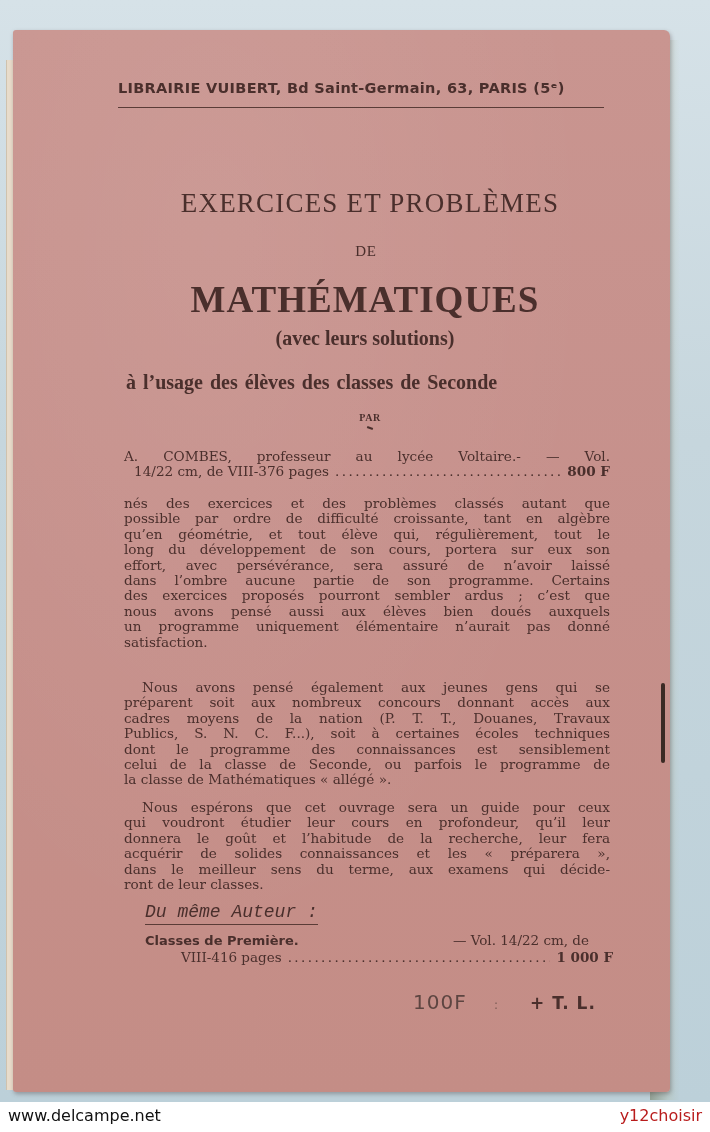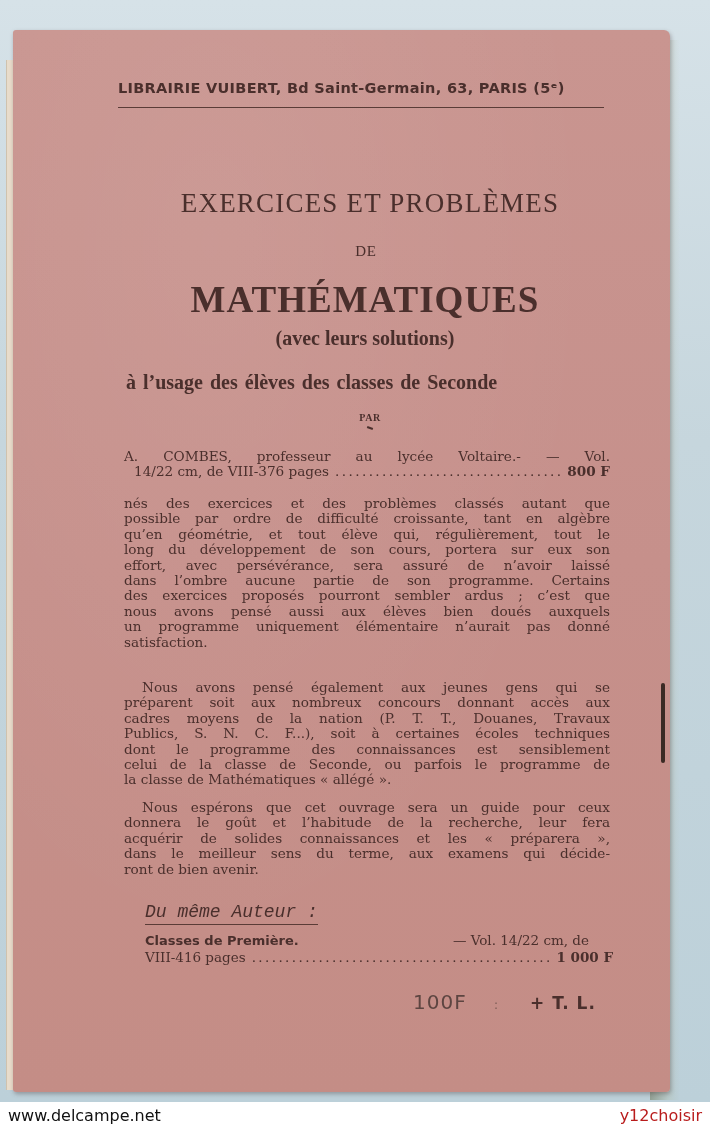--- a/index.html
+++ b/index.html
@@ -191,21 +191,21 @@
       width: 468px;
       font-family: "DejaVu Serif", serif;
       font-size: 13.5px;
       line-height: 17px;
     }
     .premiere-title {
       font-family: "DejaVu Sans", sans-serif;
       font-weight: bold;
       font-size: 13px;
     }
-    .premiere-block .dotted-row { height: 17px; }
+    .premiere-block .dotted-row { height: 17px; margin-left: 36px; }
     .premiere-block .first {
       display: flex;
       justify-content: space-between;
       padding-right: 24px;
     }
     .stamp-price {
       position: absolute;
       left: 413px; top: 990px;
       font-family: "DejaVu Sans", sans-serif;
       font-size: 20px;
@@ -296,24 +296,25 @@
   <span class="line">préparent soit aux nombreux concours donnant accès aux</span>
   <span class="line">cadres moyens de la nation (P. T. T., Douanes, Travaux</span>
   <span class="line">Publics, S. N. C. F...), soit à certaines écoles techniques</span>
   <span class="line">dont le programme des connaissances est sensiblement</span>
   <span class="line">celui de la classe de Seconde, ou parfois le programme de</span>
   <span class="line last">la classe de Mathématiques « allégé ».</span>
 </div>
 
 <div class="body-text para-3 ink">
   <span class="line indent">Nous espérons que cet ouvrage sera un guide pour ceux</span>
+  <span class="line">qui voudront étudier leur cours en profondeur, qu’il leur</span>
   <span class="line">donnera le goût et l’habitude de la recherche, leur fera</span>
   <span class="line">acquérir de solides connaissances et les « préparera »,</span>
   <span class="line">dans le meilleur sens du terme, aux examens qui décide-</span>
-  <span class="line last">ront de bien avenir.</span>
+  <span class="line last">ront de leur classes.</span>
 </div>
 
 <div class="same-author ink">Du même Auteur :</div>
 
 <div class="premiere-block ink">
   <div class="first">
     <span class="premiere-title">Classes de Première.</span>
     <span>— Vol. 14/22 cm, de</span>
   </div>
   <div class="dotted-row">

